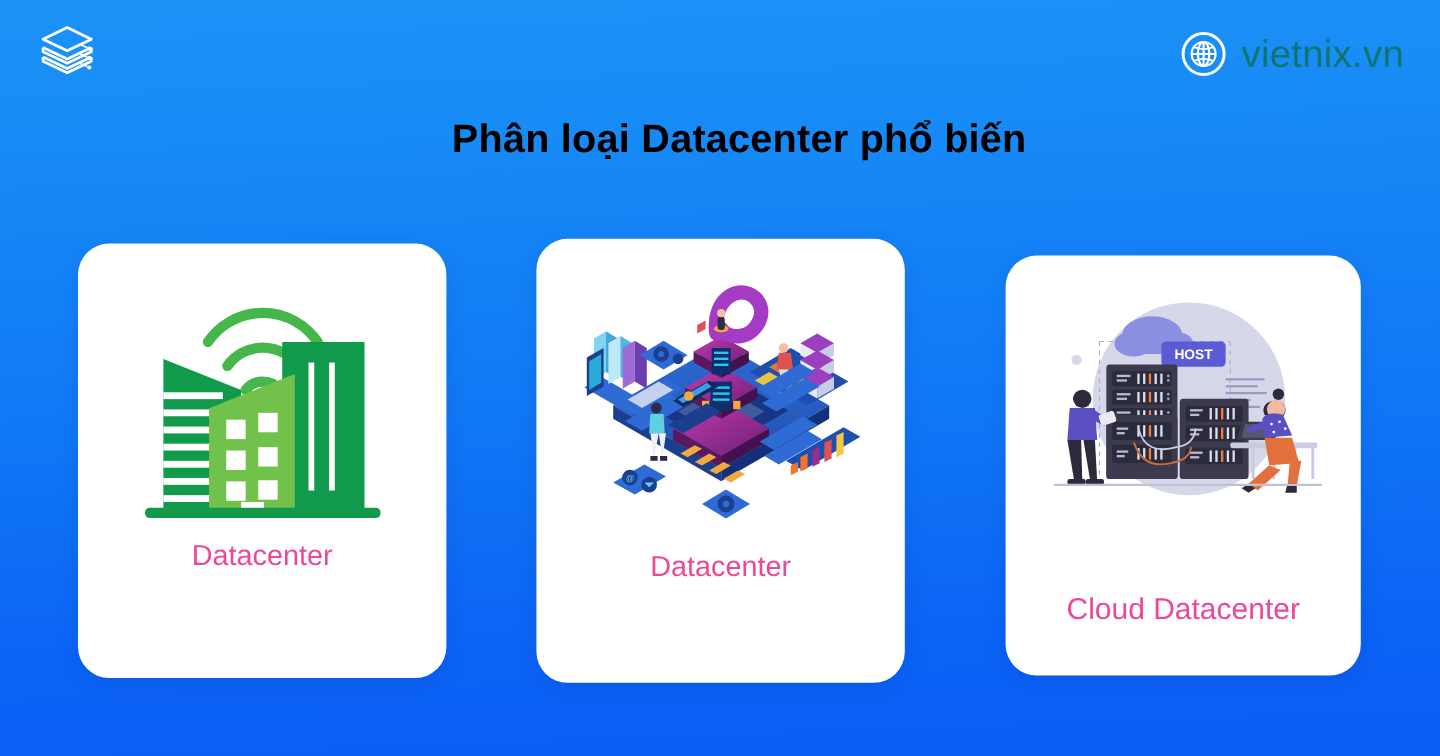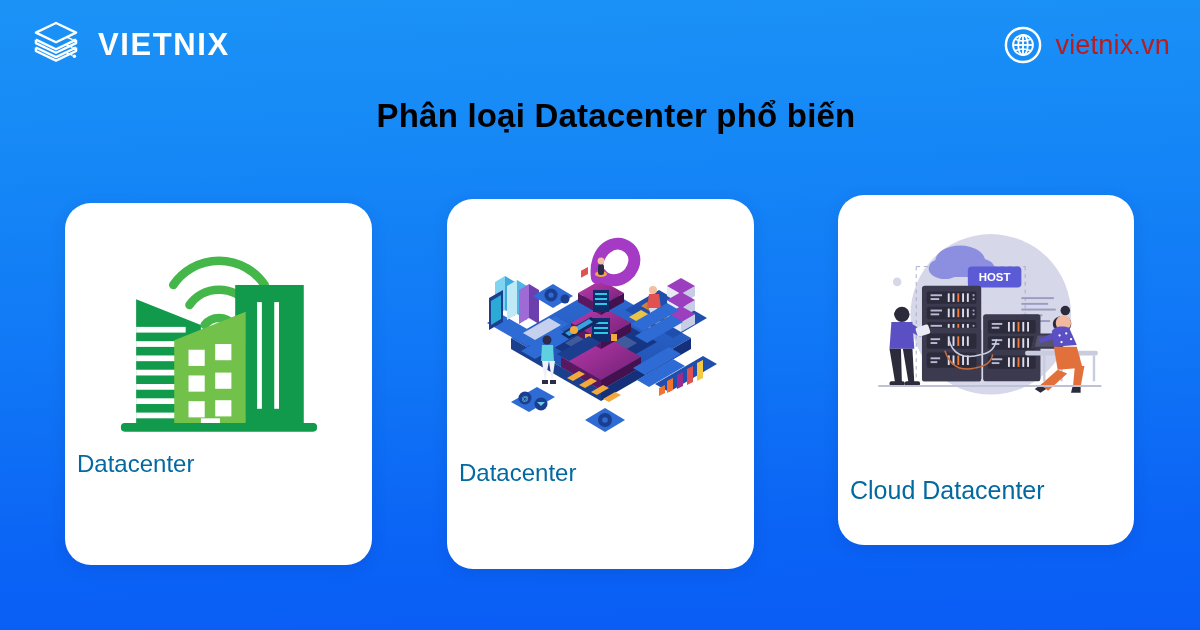--- a/index.html
+++ b/index.html
@@ -15,45 +15,45 @@
 
   #brand { position:absolute; left:28px; top:16px; display:flex; align-items:center; gap:14px; }
   #brand .mark { width:56px; height:56px; }
   #brand .wordmark {
     color:#ffffff; font-size:31px; font-weight:bold; letter-spacing:1.6px;
     line-height:1; white-space:nowrap;
   }
 
   #site { position:absolute; right:30px; top:26px; display:flex; align-items:center; gap:13px; }
   #site .globe { width:38px; height:38px; flex:0 0 38px; }
-  #site .url { color:#b91c1c; font-size:27px; line-height:1; white-space:nowrap; letter-spacing:.2px; }
+  #site .url { color:#0f766e; font-size:32px; line-height:1; white-space:nowrap; letter-spacing:.2px; }
 
   
   #title {
     position:absolute; top:97px; left:16px; width:1200px; text-align:center;
     color:#000000; font-size:33px; font-weight:bold; letter-spacing:.2px;
   }
 
   
   .card {
     position:absolute; background:#ffffff; border-radius:26px;
     box-shadow:0 4px 16px rgba(0,40,110,.13);
     display:flex; flex-direction:column; align-items:center;
   }
   #card-1 { left:65px;  top:203px; width:307px; height:362px; }
   #card-2 { left:447px; top:199px; width:307px; height:370px; }
-  #card-3 { left:838px; top:195px; width:296px; height:350px; }
+  #card-3 { left:838px; top:213px; width:296px; height:350px; }
 
   .art { width:100%; display:flex; align-items:center; justify-content:center; }
   #card-1 .art { height:245px; padding-top:18px; }
   #card-2 .art { height:258px; padding-top:6px; }
   #card-3 .art { height:240px; padding-top:14px; }
 
   .caption {
-    width:100%; color:#0369a1;
+    width:100%; text-align:center; color:#ec4899;
     font-size:24px; line-height:1.32; padding:0 12px;
   }
   .caption .l2 { display:block; }
   #card-3 .caption { font-size:25px;margin-top:39px; }
 </style>
 </head>
 <body>
 
 <div id="header">
 
@@ -72,21 +72,20 @@
             <path d="M44 33 L51 36"></path>
             <path d="M44 42 L51 45"></path>
         </g>
         <g fill="#ffffff">
           <circle cx="53" cy="28" r="2"></circle>
             <circle cx="53" cy="37" r="2"></circle>
             <circle cx="53" cy="46" r="2"></circle>
         </g>
       </svg>
     </span>
-    <span class="wordmark">VIETNIX</span>
   </div>
 
   <div id="site">
     <span class="globe">
       <svg viewBox="0 0 40 40" width="38" height="38">
         <circle cx="20" cy="20" r="18" fill="none" stroke="#ffffff" stroke-width="2.6"></circle>
         <circle cx="20" cy="20" r="10.5" fill="none" stroke="#ffffff" stroke-width="1.9"></circle>
         <line x1="9.5" y1="20" x2="30.5" y2="20" stroke="#ffffff" stroke-width="1.9"></line>
         <line x1="20" y1="9.5" x2="20" y2="30.5" stroke="#ffffff" stroke-width="1.9"></line>
         <ellipse cx="20" cy="20" rx="5" ry="10.5" fill="none" stroke="#ffffff" stroke-width="1.9"></ellipse>

